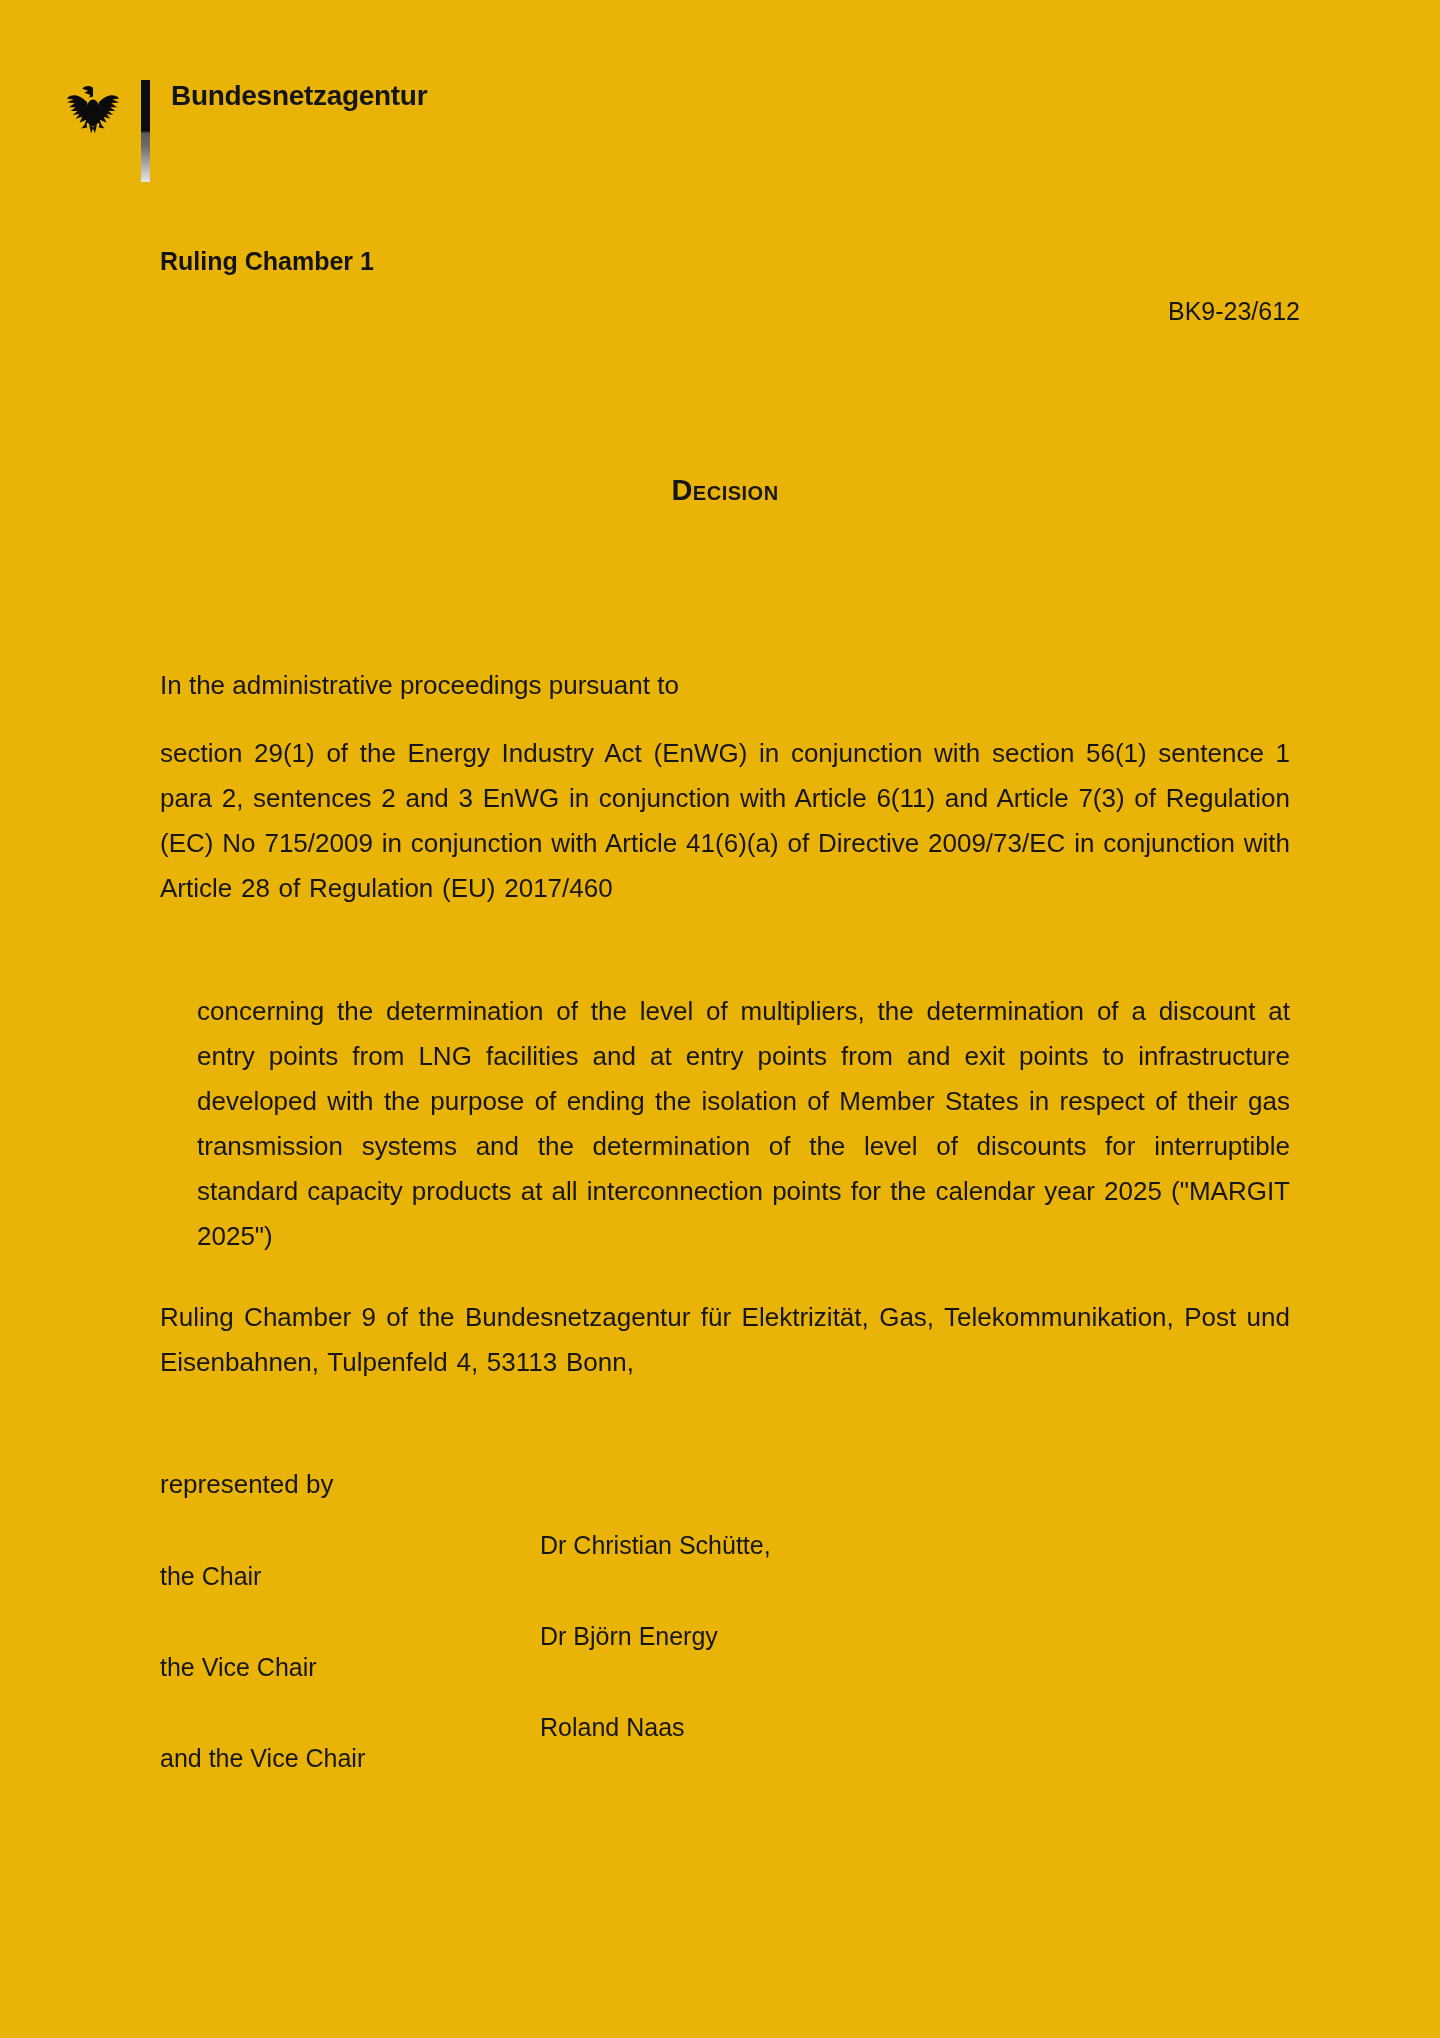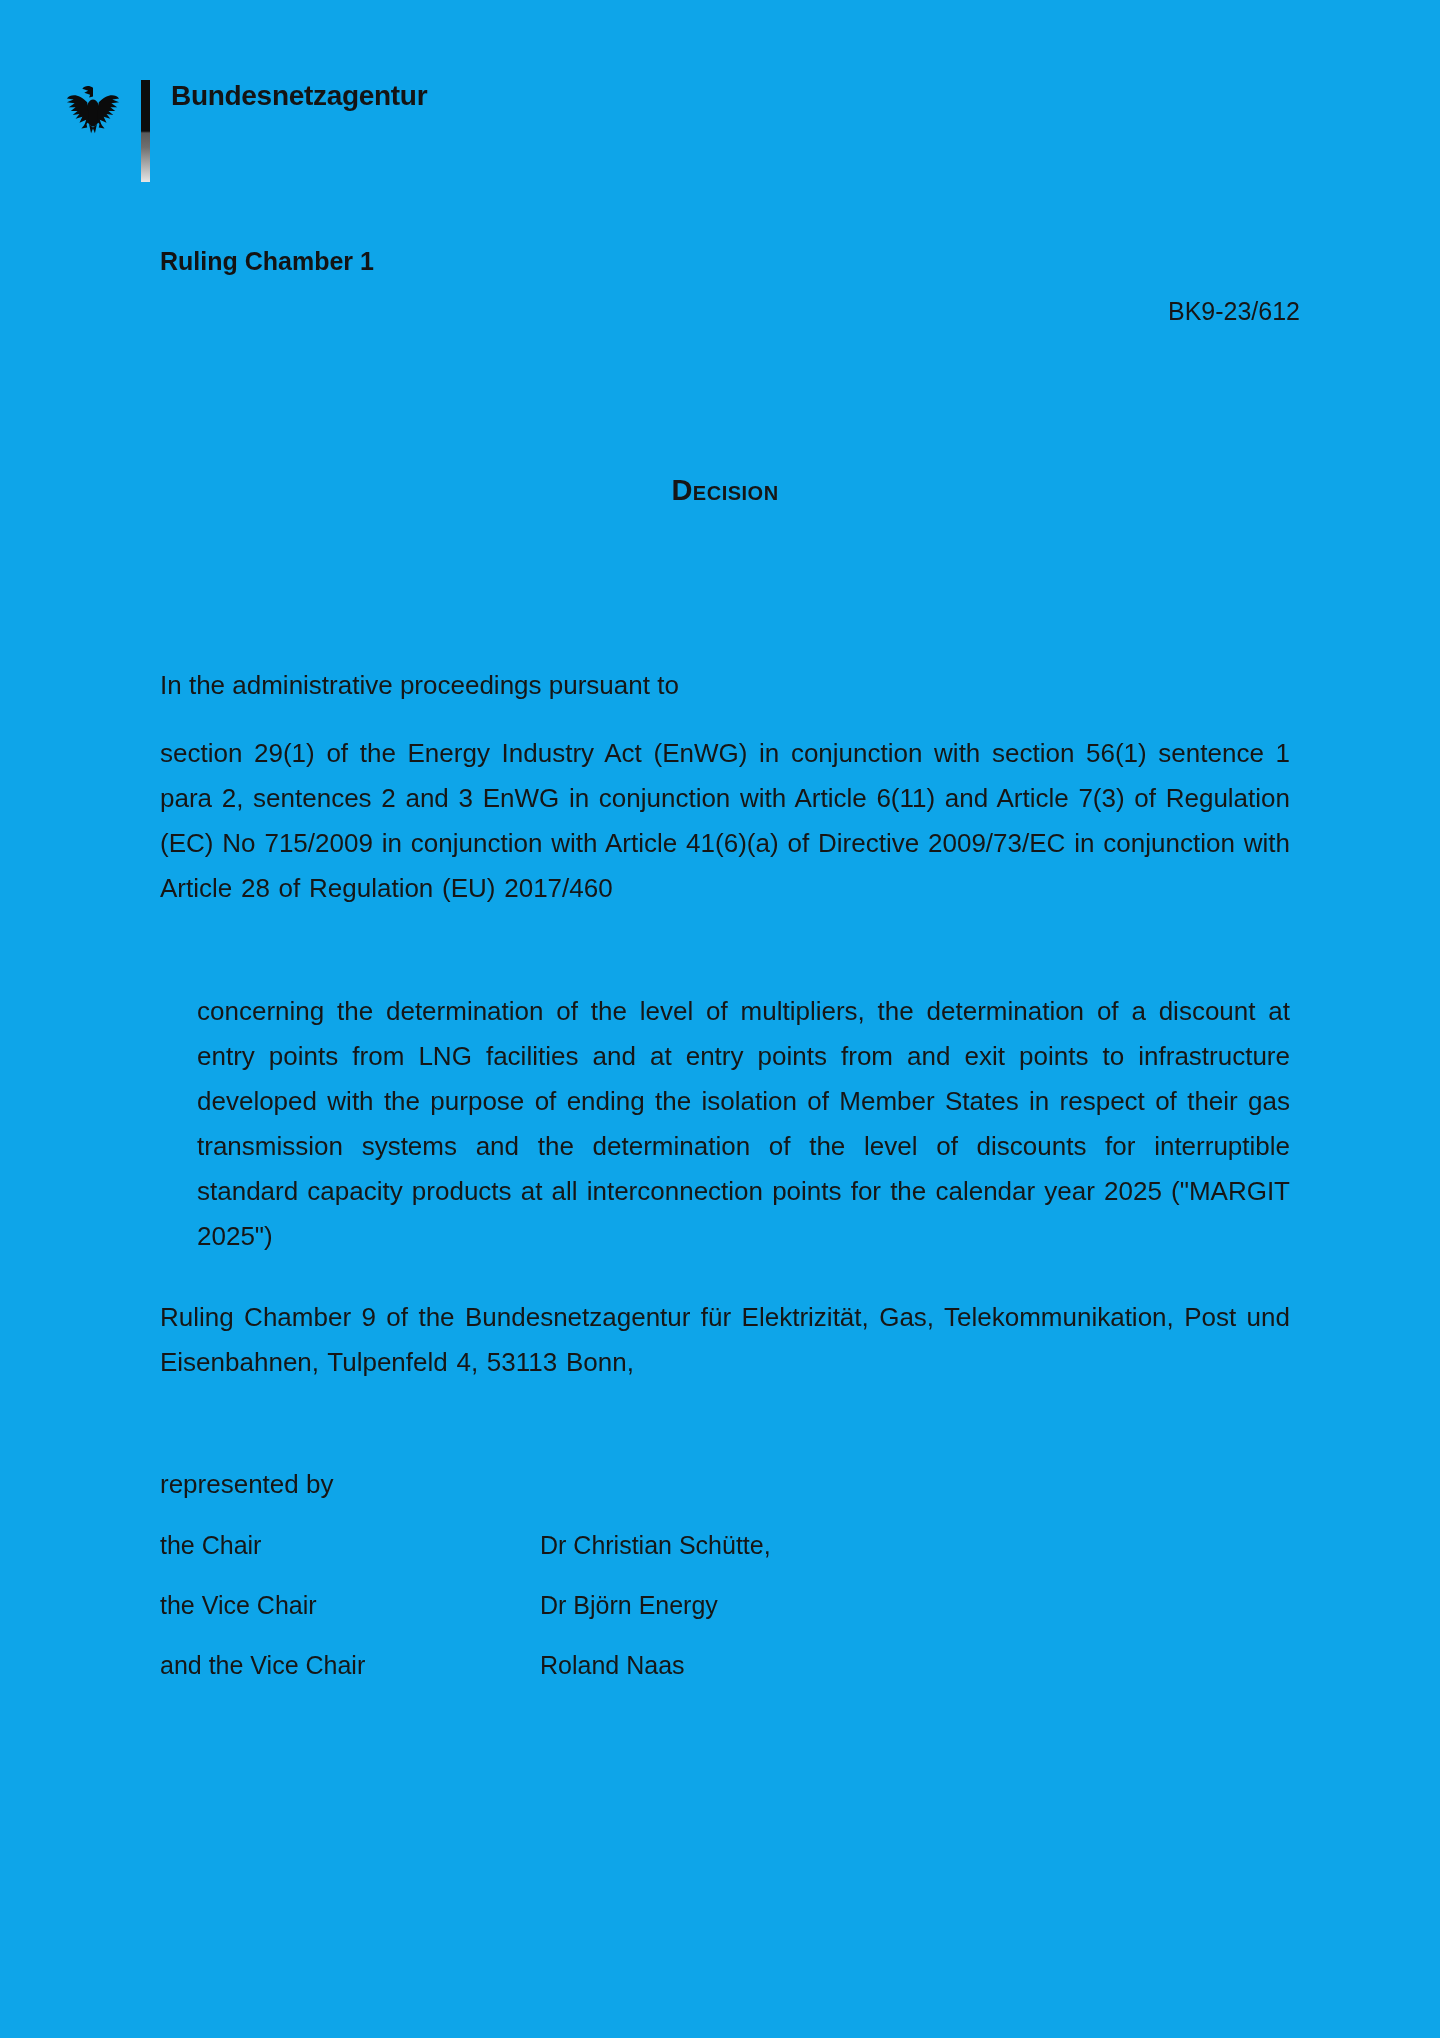--- a/index.html
+++ b/index.html
@@ -4,21 +4,21 @@
 <style>
   html, body {
     margin: 0;
     padding: 0;
     background: #ffffff;
   }
   .page {
     position: relative;
     width: 1440px;
     height: 2038px;
-    background: #0ea5e9;
+    background: #eab308;
     font-family: "Liberation Sans", sans-serif;
     color: #161616;
     overflow: hidden;
   }
   .page * { box-sizing: border-box; }
 
   
   .logo {
     position: absolute;
     left: 64px;
@@ -106,21 +106,21 @@
     position: absolute;
     left: 160px;
     top: 1523px;
     font-size: 25px;
     line-height: 45px;
   }
   .rep-row {
     display: flex;
     margin-bottom: 15px;
   }
-  .rep-role { width: 380px; }
+  .rep-role { width: 380px; margin-top: 31px; }
   .rep-name { }
 </style>
 </head>
 <body>
 
 <div class="page">
 
   <div class="logo">
     <svg class="eagle" viewBox="0 0 60 62" aria-hidden="true">
       <g fill="#0b0b0b">

